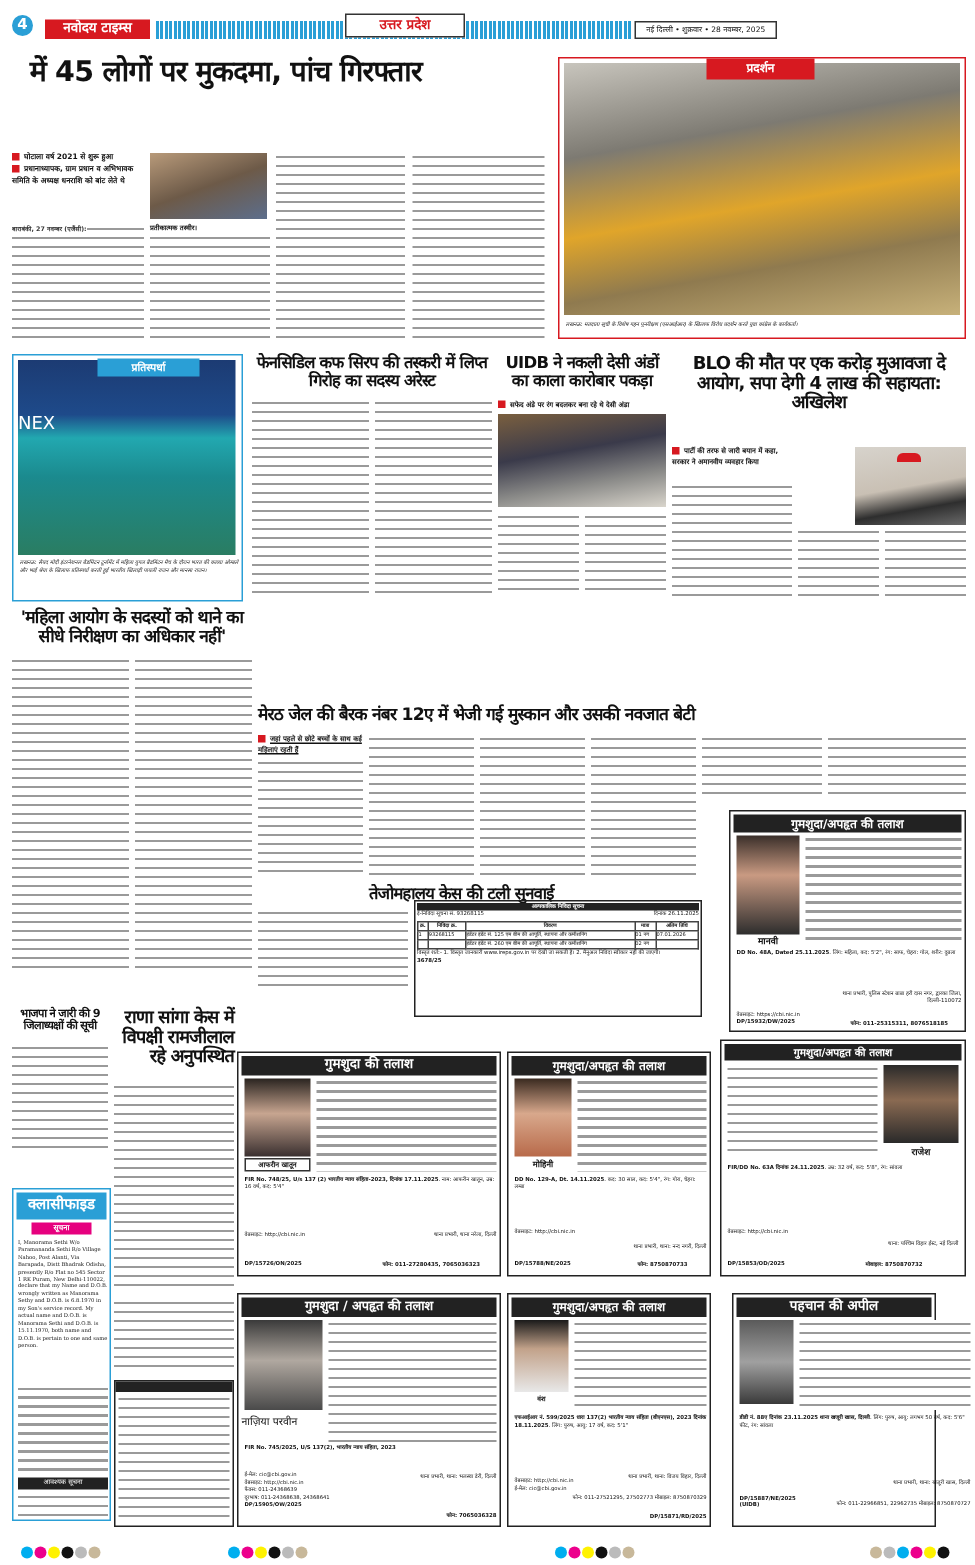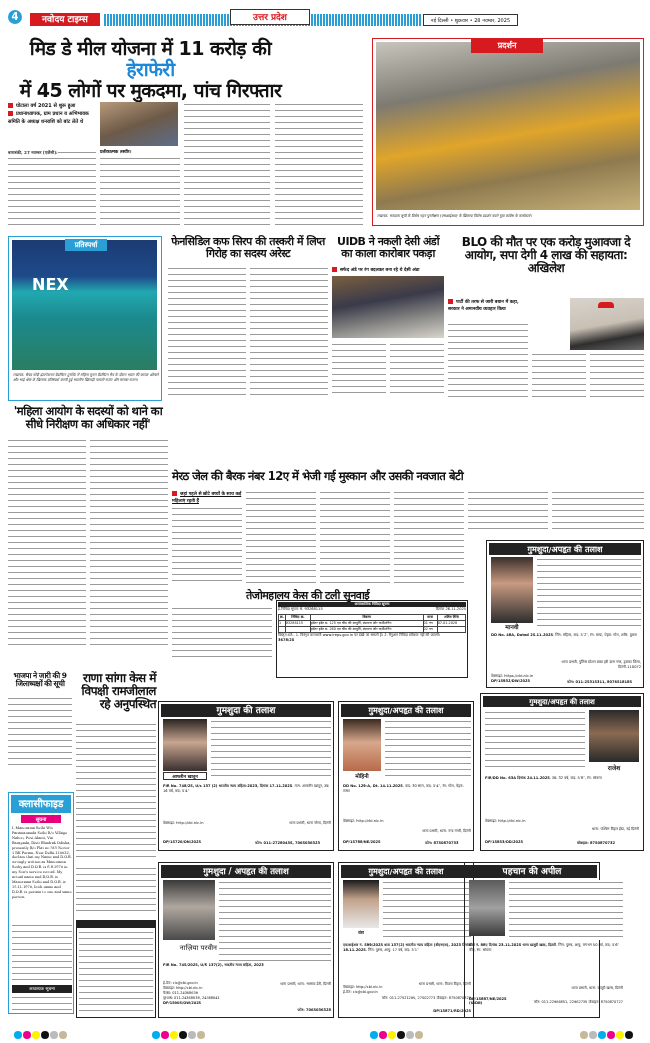--- a/index.html
+++ b/index.html
@@ -19,21 +19,20 @@
 
 <div class="abs" style="left:8px;top:6px;width:636px;height:22px;">
   <div class="abs" style="left:0;top:4px;width:14px;height:14px;border-radius:50%;background:#2a9fd6;color:#fff;font-size:10px;font-weight:bold;text-align:center;line-height:14px">4</div>
   <div class="abs" style="left:22px;top:7px;width:70px;height:13px;background:#d71920;color:#fff;font-size:9px;font-weight:bold;text-align:center;line-height:13px">नवोदय टाइम्स</div>
   <div class="abs" style="left:96px;top:8px;width:318px;height:12px;background:repeating-linear-gradient(90deg,#2a9fd6 0,#2a9fd6 2px,#fff 2px,#fff 3px)"></div>
   <div class="abs" style="left:222px;top:3px;width:80px;height:16px;background:#fff;border:1px solid #333;font-size:9px;font-weight:bold;text-align:center;line-height:14px;color:#d71920">उत्तर प्रदेश</div>
   <div class="abs" style="left:415px;top:8px;width:95px;height:12px;border:1px solid #333;font-size:5px;text-align:center;line-height:10px">नई दिल्ली • शुक्रवार • 28 नवम्बर, 2025</div>
 </div>
 
 <div class="abs" style="left:8px;top:38px;width:285px;text-align:center">
-  <div class="hl" style="font-size:19px"><span>मिड डे मील योजना में 11 करोड़ की</span> <span style="color:#1e88d8">हेराफेरी</span></div>
   <div class="hl" style="font-size:19px">में 45 लोगों पर मुकदमा, पांच गिरफ्तार</div>
 </div>
 <div class="abs" style="left:8px;top:101px;width:90px;font-size:5px;font-weight:bold;line-height:8px">
   <div><span class="bullet"></span><span>घोटाला वर्ष 2021 से शुरू हुआ</span></div>
   <div><span class="bullet"></span><span>प्रधानाध्यापक, ग्राम प्रधान व अभिभावक समिति के अध्यक्ष धनराशि को बांट लेते थे</span></div>
 </div>
 <div class="abs txt col-lines" style="left:8px;top:150px;width:88px;height:80px"><span style="background:#fff;font-weight:bold">बाराबंकी, 27 नवम्बर (एजैंसी):</span></div>
 <div class="abs photo" style="left:100px;top:102px;width:78px;height:44px;background:linear-gradient(160deg,#b89a7a,#6d5a48 50%,#5c6e8c)"></div>
 <div class="abs" style="left:100px;top:148px;font-size:4.5px;font-weight:bold">प्रतीकात्मक तस्वीर।</div>
 <div class="abs txt col-lines" style="left:100px;top:156px;width:80px;height:74px"></div>
@@ -41,23 +40,23 @@
 <div class="abs txt col-lines" style="left:275px;top:102px;width:88px;height:128px"></div>
 
 <div class="abs" style="left:372px;top:38px;width:272px;height:188px;border:1.5px solid #d71920">
   <div class="abs photo" style="left:3px;top:3px;width:264px;height:168px;background:linear-gradient(170deg,#c8c5bd,#7d7a72 30%,#e0a52a 55%,#8f7a4f 75%,#c7b17a)"></div>
   <div class="abs" style="left:98px;top:0;width:72px;height:14px;background:#d71920;color:#fff;font-size:8px;font-weight:bold;text-align:center;line-height:14px">प्रदर्शन</div>
   <div class="abs" style="left:4px;top:174px;width:264px;font-size:3.6px;font-style:italic;white-space:nowrap;overflow:hidden">लखनऊ: मतदाता सूची के विशेष गहन पुनरीक्षण (एसआईआर) के खिलाफ विरोध प्रदर्शन करते युवा कांग्रेस के कार्यकर्ता।</div>
 </div>
 
 <div class="abs" style="left:8px;top:236px;width:154px;height:165px;border:1.5px solid #2a9fd6">
   <div class="abs" style="left:3px;top:3px;width:145px;height:130px;background:linear-gradient(180deg,#1c3b73 0,#1e4a8a 28%,#22a8b0 40%,#1b8a8e 60%,#2a7d62 100%)">
-    <div class="abs" style="left:20px;top:35px;font-size:16px;font-weight:bold;color:#fff">NEX</div>
+    <div class="abs" style="left:0;top:35px;font-size:12px;font-weight:normal;color:#fff">NEX</div>
   </div>
-  <div class="abs" style="left:56px;top:2px;width:42px;height:12px;background:#2a9fd6;color:#fff;font-size:7px;font-weight:bold;text-align:center;line-height:12px">प्रतिस्पर्धा</div>
+  <div class="abs" style="left:56px;top:2px;width:68px;height:12px;background:#2a9fd6;color:#fff;font-size:7px;font-weight:bold;text-align:center;line-height:12px">प्रतिस्पर्धा</div>
   <div class="abs" style="left:4px;top:136px;width:146px;font-size:3.6px;line-height:5.2px;font-style:italic;color:#222">लखनऊ: सैयद मोदी इंटरनेशनल बैडमिंटन टूर्नामेंट में महिला युगल बैडमिंटन मैच के दौरान भारत की काव्या ओम्बले और भाई श्रेया के खिलाफ प्रतिस्पर्धा करती हुई भारतीय खिलाड़ी पायली राजन और मानसा राजन।</div>
 </div>
 
 <div class="abs hl" style="left:168px;top:236px;width:160px;font-size:11px;text-align:center">फेनसिडिल कफ सिरप की तस्करी में लिप्त गिरोह का सदस्य अरेस्ट</div>
 <div class="abs txt col-lines" style="left:168px;top:266px;width:78px;height:130px"></div>
 <div class="abs txt col-lines" style="left:250px;top:266px;width:78px;height:130px"></div>
 
 <div class="abs hl" style="left:332px;top:236px;width:112px;font-size:11px;text-align:center">UIDB ने नकली देसी अंडों का काला कारोबार पकड़ा</div>
 <div class="abs" style="left:332px;top:266px;width:112px;font-size:4.6px;font-weight:bold"><span class="bullet"></span><span>सफेद अंडे पर रंग बदलकर बना रहे थे देसी अंडा</span></div>
 <div class="abs photo" style="left:332px;top:276px;width:112px;height:62px;background:linear-gradient(170deg,#7a5f3f,#3a3a4a 40%,#8a8a88 70%,#d9d5cc)"></div>
@@ -189,21 +188,21 @@
 
 <div class="abs txt col-lines" style="left:76px;top:866px;width:80px;height:50px"></div>
 <div class="abs box" style="left:76px;top:920px;width:80px;height:98px">
   <div style="height:7px;background:#222"></div>
   <div class="txt col-lines" style="margin:2px;height:86px"></div>
 </div>
 
 <div class="abs box" style="left:158px;top:862px;width:176px;height:156px;padding:2px">
   <div class="boxtitle" style="font-size:8.5px;height:13px;line-height:13px">गुमशुदा / अपहृत की तलाश</div>
   <div class="abs photo" style="left:4px;top:17px;width:52px;height:60px;background:linear-gradient(180deg,#3a3a3a,#b0a8a0 45%,#4a4a4a)"></div>
-  <div class="abs" style="left:2px;top:80px;width:56px;font-size:7px;text-align:right">नाज़िया परवीन</div>
+  <div class="abs" style="left:2px;top:80px;width:56px;font-size:7px;text-align:left">नाज़िया परवीन</div>
   <div class="abs txt col-lines" style="left:60px;top:17px;width:112px;height:82px"></div>
   <div class="abs" style="left:4px;top:100px;width:168px;font-size:3.6px;line-height:5px"><span style="font-weight:bold">FIR No. 745/2025, U/S 137(2), भारतीय न्याय संहिता, 2023</span></div>
   <div class="abs" style="left:4px;top:118px;font-size:3.5px;line-height:5px">
     <div>ई-मेल: cic@cbi.gov.in</div>
     <div>वेबसाइट: http://cbi.nic.in</div>
     <div>फैक्स: 011-24368639</div>
     <div>दूरभाष: 011-24368638, 24368641</div>
     <div style="font-weight:bold">DP/15905/OW/2025</div>
   </div>
   <div class="abs" style="left:110px;top:118px;width:62px;font-size:3.6px;text-align:right">थाना प्रभारी, थाना: भलस्वा डेरी, दिल्ली</div>
@@ -218,21 +217,21 @@
   <div class="abs" style="left:4px;top:80px;width:128px;font-size:3.6px;line-height:5px"><span style="font-weight:bold">एफआईआर नं. 599/2025 धारा 137(2) भारतीय न्याय संहिता (बीएनएस), 2023 दिनांक 18.11.2025</span>. <span>लिंग: पुरुष, आयु: 17 वर्ष, कद: 5'1"</span></div>
   <div class="abs" style="left:4px;top:122px;font-size:3.5px;line-height:5px">
     <div>वेबसाइट: http://cbi.nic.in</div>
     <div>ई-मेल: cic@cbi.gov.in</div>
   </div>
   <div class="abs" style="left:60px;top:118px;width:72px;font-size:3.6px;text-align:right">थाना प्रभारी, थाना: विजय विहार, दिल्ली</div>
   <div class="abs" style="left:40px;top:132px;width:92px;font-size:3.5px;text-align:right">फोन: 011-27521295, 27502773 मोबाइल: 8750870329</div>
   <div class="abs" style="left:60px;top:146px;width:72px;font-size:3.6px;text-align:right;font-weight:bold">DP/15871/RD/2025</div>
 </div>
 
-<div class="abs box" style="left:464px;top:862px;width:136px;height:156px;padding:2px">
+<div class="abs box" style="left:488px;top:862px;width:136px;height:156px;padding:2px">
   <div class="boxtitle" style="font-size:9px;height:13px;line-height:13px">पहचान की अपील</div>
   <div class="abs photo" style="left:4px;top:17px;width:36px;height:56px;background:linear-gradient(180deg,#5a5a5a,#a0a0a0 50%,#3a3a3a)"></div>
   <div class="abs txt col-lines" style="left:44px;top:17px;width:114px;height:60px"></div>
   <div class="abs" style="left:4px;top:80px;width:154px;font-size:3.6px;line-height:5px"><span style="font-weight:bold">डीडी नं. 88ए दिनांक 23.11.2025 थाना खजूरी खास, दिल्ली</span>. <span>लिंग: पुरुष, आयु: लगभग 50 वर्ष, कद: 5'6" फीट, रंग: सांवला</span></div>
   <div class="abs" style="left:80px;top:122px;width:78px;font-size:3.6px;text-align:right">थाना प्रभारी, थाना: खजूरी खास, दिल्ली</div>
   <div class="abs" style="left:4px;top:134px;width:50px;font-size:3.6px;font-weight:bold">DP/15887/NE/2025 (UIDB)</div>
   <div class="abs" style="left:60px;top:136px;width:98px;font-size:3.5px;text-align:right">फोन: 011-22966851, 22962735 मोबाइल: 8750870727</div>
 </div>
 
 <div class="abs cmyk" style="left:14px;top:1024px"><span style="background:#00aeef"></span><span style="background:#ec008c"></span><span style="background:#fff200"></span><span style="background:#111"></span><span style="background:#bbb"></span><span style="background:#c8b89a"></span></div>

